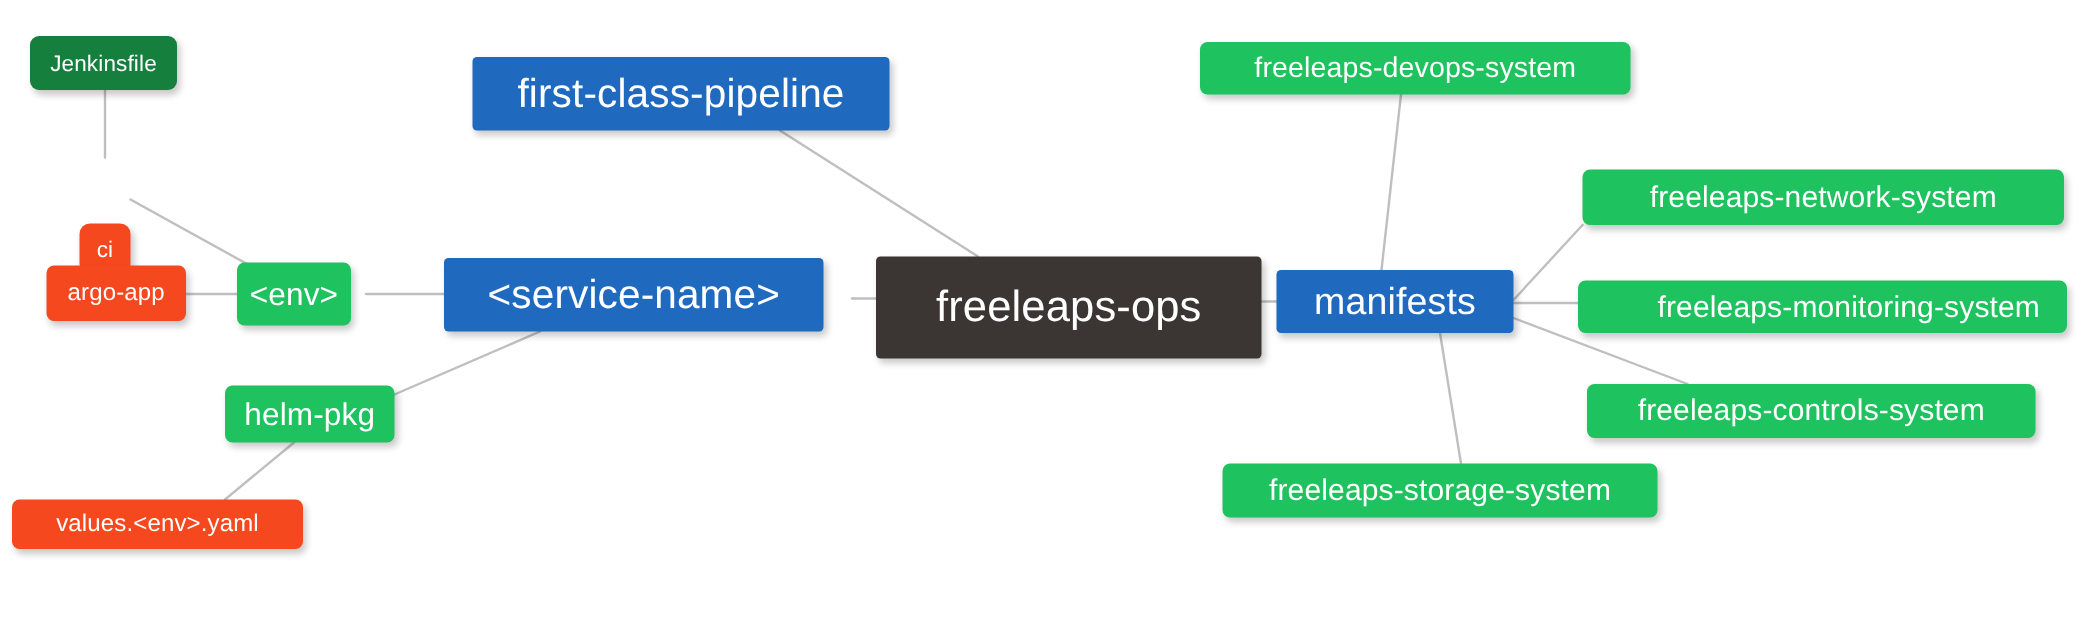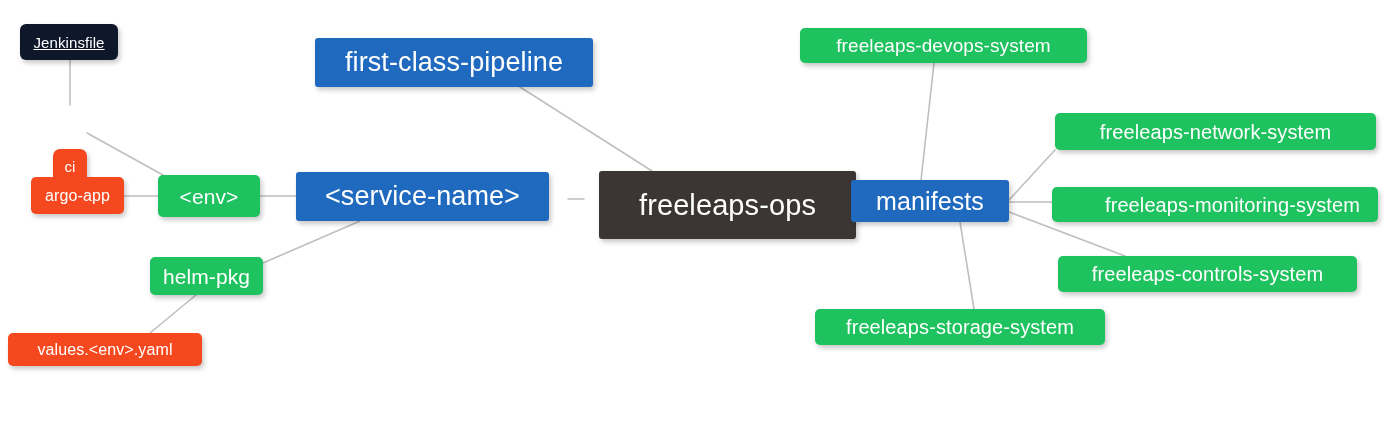--- a/index.html
+++ b/index.html
@@ -38,34 +38,32 @@
     border-radius: 4px;
     box-shadow: 2px 3px 5px rgba(0,0,0,0.22);
     line-height: 1;
     letter-spacing: 0.1px;
     z-index: 2;
     cursor: pointer;
   }
   .node.root {
     background: #3b3634;
     border-radius: 3px;
-    margin-left: 15px;
   }
   .node.blue {
     background: #1f69bf;
     border-radius: 3px;
   }
   .node.green {
     background: #1ec25e;
     border-radius: 5px;
   }
   .node.orange {
-    background: #0f172a;
+    background: #15803d;
     border-radius: 6px;
-    text-decoration: underline;
   }
   .node.red {
     background: #f5481f;
     border-radius: 5px;
   }
   .node.tiny {
     border-radius: 7px;
   }
 </style>
 </head>
@@ -84,21 +82,21 @@
       <path d="M 841,201 L 851,201" fill="none" stroke="#bfbfbf" stroke-width="1.6" stroke-linecap="round"></path>
       <path d="M 921,180 L 934,63" fill="none" stroke="#bfbfbf" stroke-width="1.6" stroke-linecap="round"></path>
       <path d="M 1009,200 L 1055,150" fill="none" stroke="#bfbfbf" stroke-width="1.6" stroke-linecap="round"></path>
       <path d="M 1009,202 L 1052,202" fill="none" stroke="#bfbfbf" stroke-width="1.6" stroke-linecap="round"></path>
       <path d="M 1009,212 L 1125,256" fill="none" stroke="#bfbfbf" stroke-width="1.6" stroke-linecap="round"></path>
       <path d="M 960,222 L 974,309" fill="none" stroke="#bfbfbf" stroke-width="1.6" stroke-linecap="round"></path>
     </svg>
 <div class="node orange" style="left: 20px; top: 24px; width: 98px; height: 36px; font-size: 15px;">Jenkinsfile</div>
     <div class="node red tiny" style="left: 53px; top: 105px; width: 34px; height: 34px; font-size: 15px; margin-top: 44px;">ci</div>
     <div class="node red" style="left: 31px; top: 177px; width: 93px; height: 37px; font-size: 16px;">argo-app</div>
-    <div class="node green" style="left: 158px; top: 175px; width: 102px; height: 42px; font-size: 21px;">&lt;env&gt;</div>
+    <div class="node green" style="left: 158px; top: 175px; width: 76px; height: 42px; font-size: 21px;">&lt;env&gt;</div>
     <div class="node green" style="left: 150px; top: 257px; width: 113px; height: 38px; font-size: 21px;">helm-pkg</div>
     <div class="node red" style="left: 8px; top: 333px; width: 194px; height: 33px; font-size: 16px;">values.&lt;env&gt;.yaml</div>
     <div class="node blue" style="left: 315px; top: 38px; width: 278px; height: 49px; font-size: 27px;">first-class-pipeline</div>
     <div class="node blue" style="left: 296px; top: 172px; width: 253px; height: 49px; font-size: 27px;">&lt;service-name&gt;</div>
     <div class="node root" style="left: 584px; top: 171px; width: 257px; height: 68px; font-size: 29px;">freeleaps-ops</div>
     <div class="node blue" style="left: 851px; top: 180px; width: 158px; height: 42px; font-size: 25px;">manifests</div>
     <div class="node green" style="left: 800px; top: 28px; width: 287px; height: 35px; font-size: 19px; text-align: center;">freeleaps-devops-system</div>
     <div class="node green" style="left: 1055px; top: 113px; width: 321px; height: 37px; font-size: 20px;">freeleaps-network-system</div>
     <div class="node green" style="left: 1052px; top: 187px; width: 326px; height: 35px; font-size: 20px; padding-left: 35px;">freeleaps-monitoring-system</div>
     <div class="node green" style="left: 1058px; top: 256px; width: 299px; height: 36px; font-size: 20px;">freeleaps-controls-system</div>

